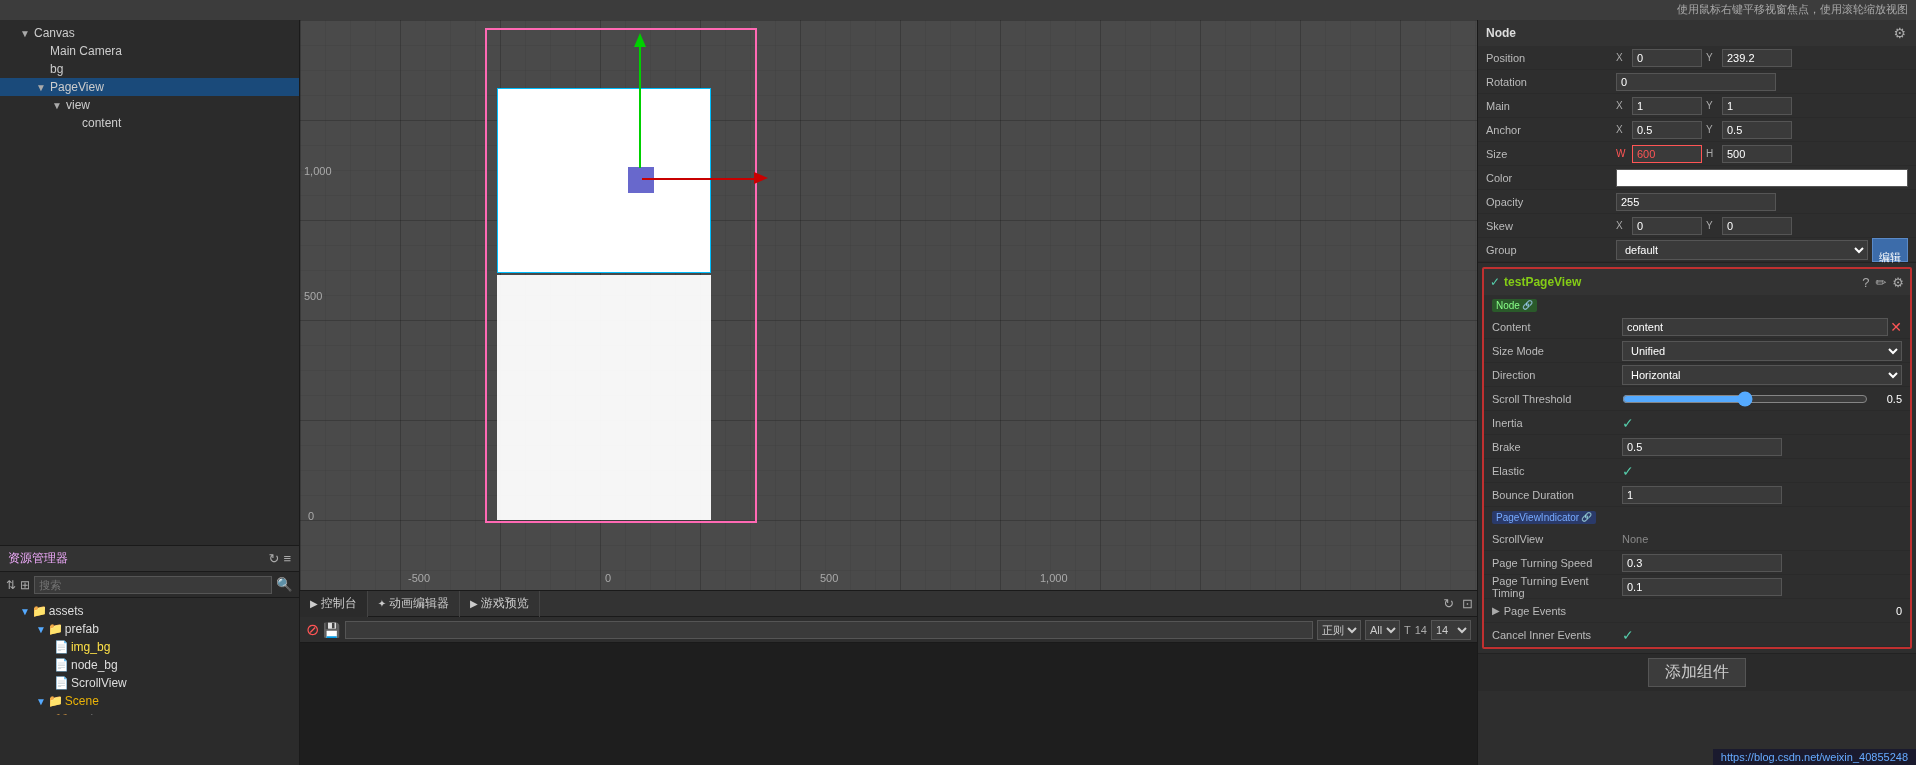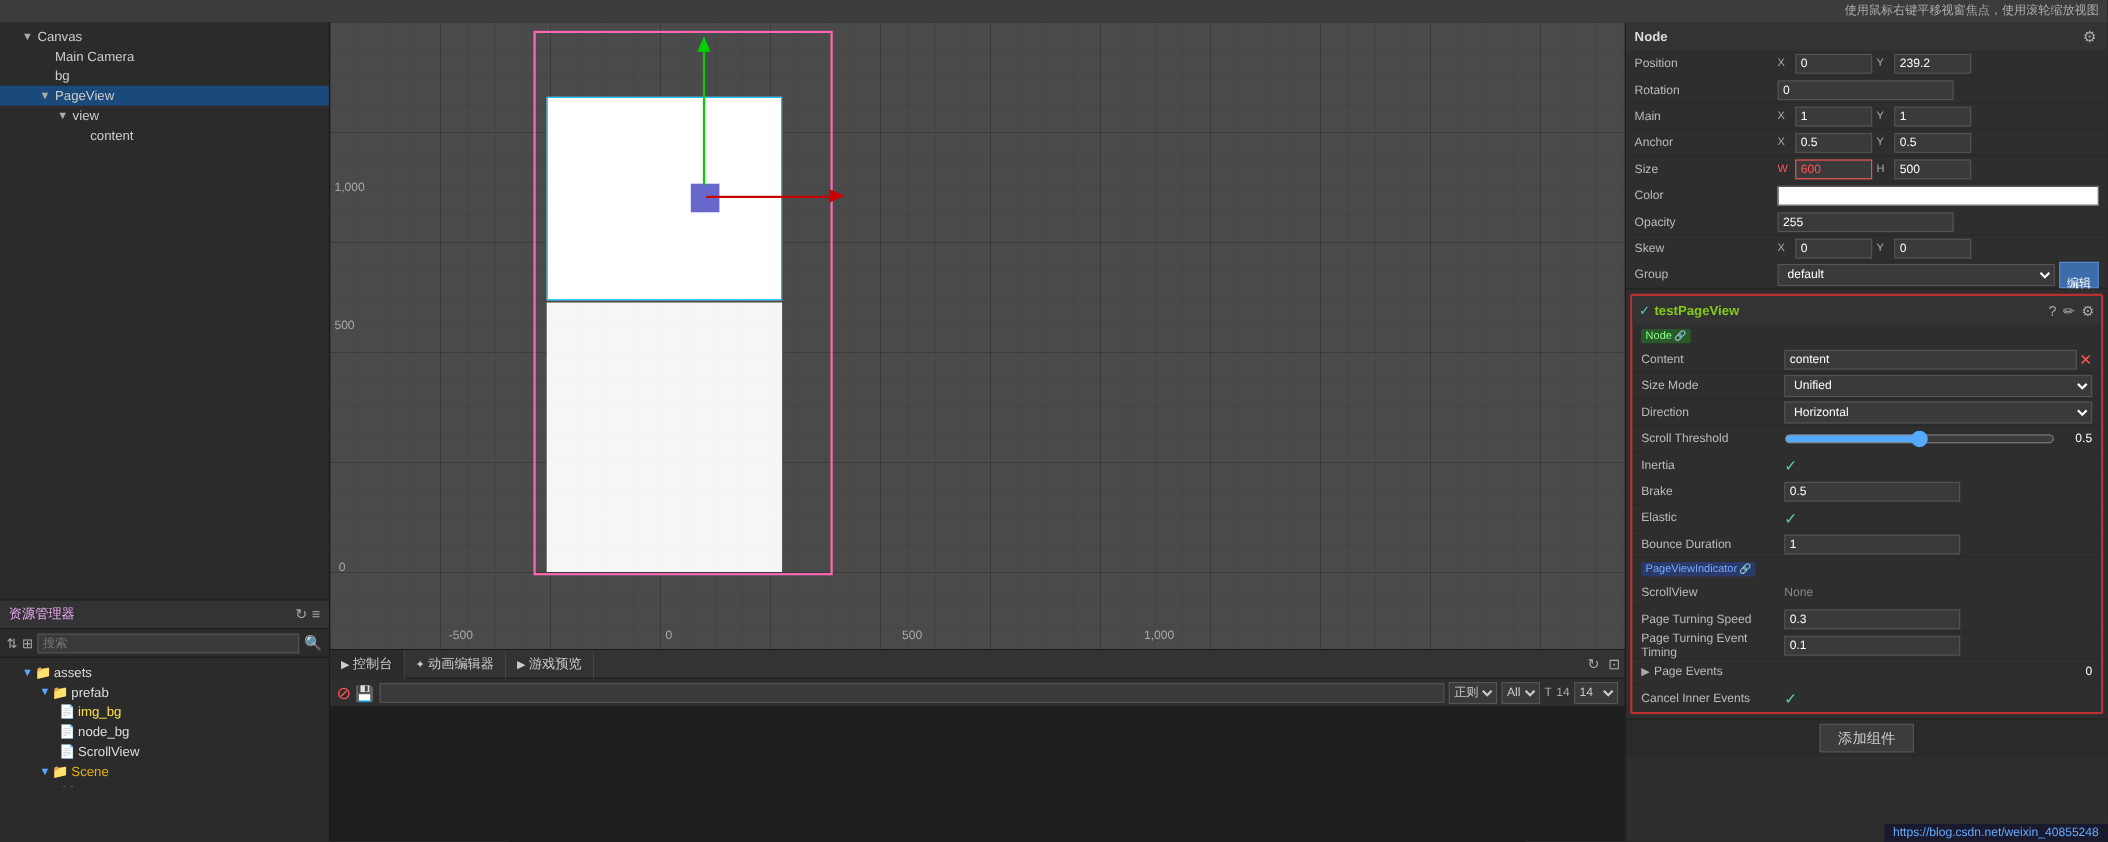--- a/index.html
+++ b/index.html
@@ -277,21 +277,21 @@
       align-items: center;
       justify-content: center;
       padding: 4px;
     }
     .add-component-btn {
       background: #3c3c3c;
       border: 1px solid #555;
       color: #ccc;
       padding: 3px 16px;
       cursor: pointer;
-      font-size: 13px;
+      font-size: 16px;
     }
 
     .watermark {
       position: fixed;
       bottom: 0;
       right: 0;
       background: #1a1a2e;
       color: #6af;
       font-size: 11px;
       padding: 2px 8px;

